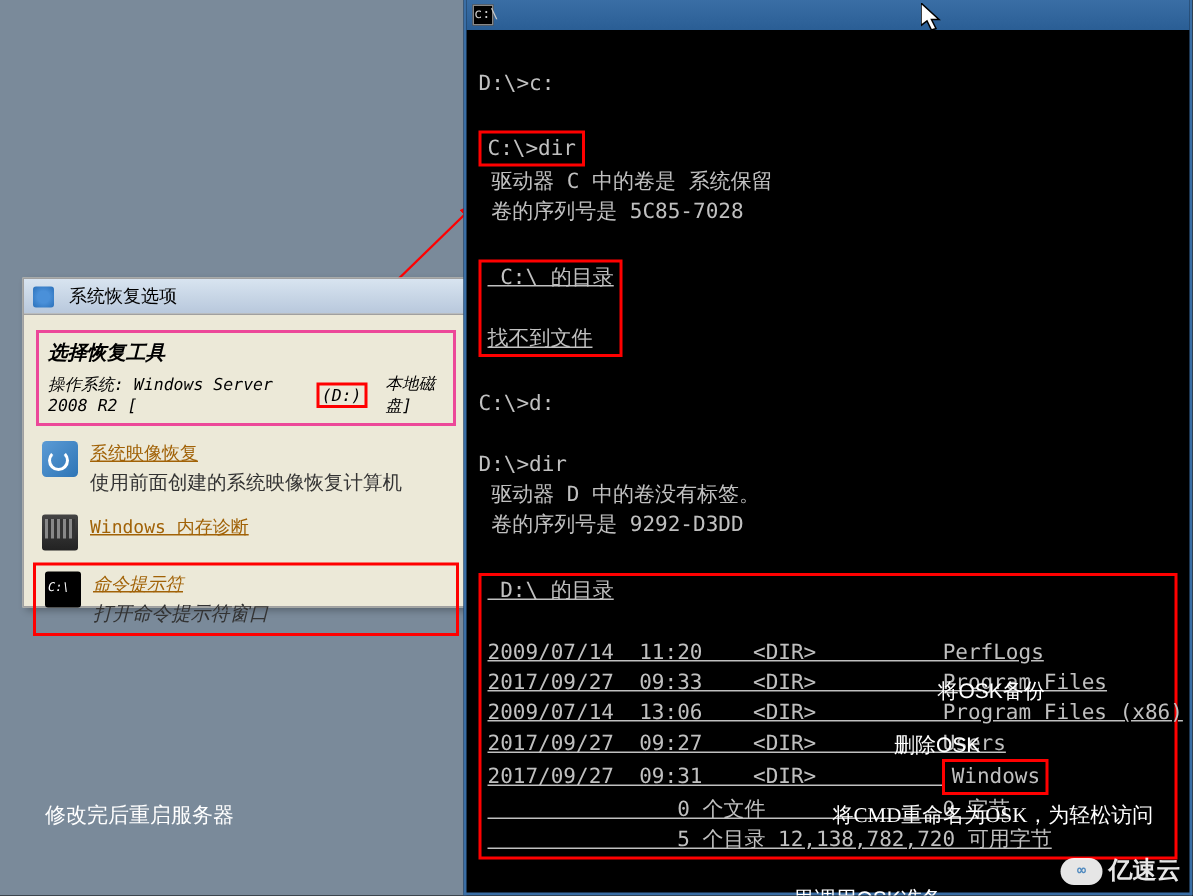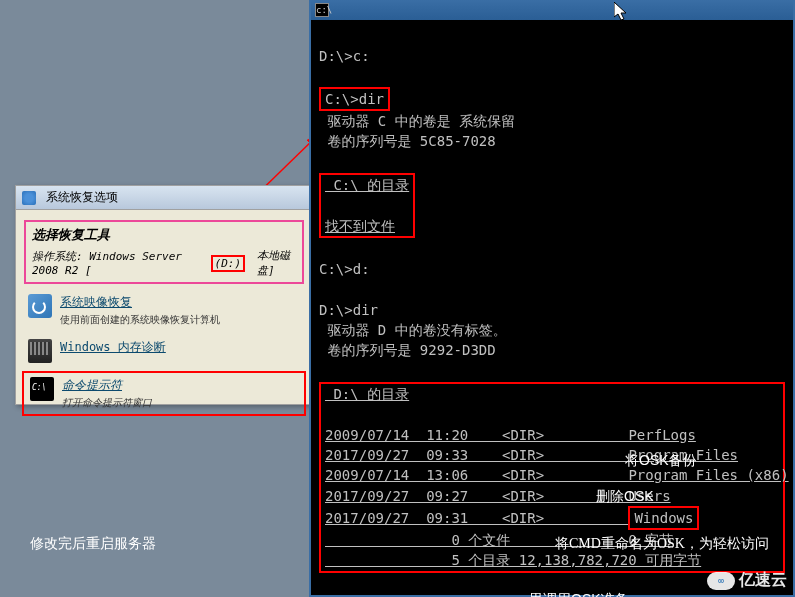--- a/index.html
+++ b/index.html
@@ -79,22 +79,22 @@
   width: 24px; height: 24px;
   flex-shrink: 0;
 }
 .icon-restore { background: linear-gradient(135deg,#5b9bd5,#2e75b6); border-radius: 3px; position: relative; }
 .icon-restore::after { content:""; position:absolute; left:4px; top:6px; width:10px; height:10px; border:2px solid #fff; border-radius:50%; border-top-color:transparent; }
 .icon-memory { background: linear-gradient(#444,#222); border-radius:2px; position:relative; }
 .icon-memory::before { content:""; position:absolute; inset:3px 2px 8px 2px; background:repeating-linear-gradient(90deg,#888 0 2px,#333 2px 4px); }
 .icon-cmd { background:#000; border-radius:2px; position:relative; }
 .icon-cmd::after { content:"C:\\"; color:#fff; font-size:8px; position:absolute; left:2px; top:6px; font-family:monospace; }
 .item-text { display:flex; flex-direction:column; }
-.item-link { color:#0c4a6e; text-decoration:underline; font-size:12px; cursor:pointer; }
-.item-desc { font-size:10px; color:#333; margin-top:2px; }
+.item-link { color:#a16207; text-decoration:underline; font-size:12px; cursor:pointer; }
+.item-desc { font-size:13px; color:#333; margin-top:2px; }
 
 
 .cmd-window {
   position: absolute;
   left: 309px;
   top: 0;
   width: 486px;
   height: 597px;
   background: #000;
   border: 2px solid #3a6ea5;

